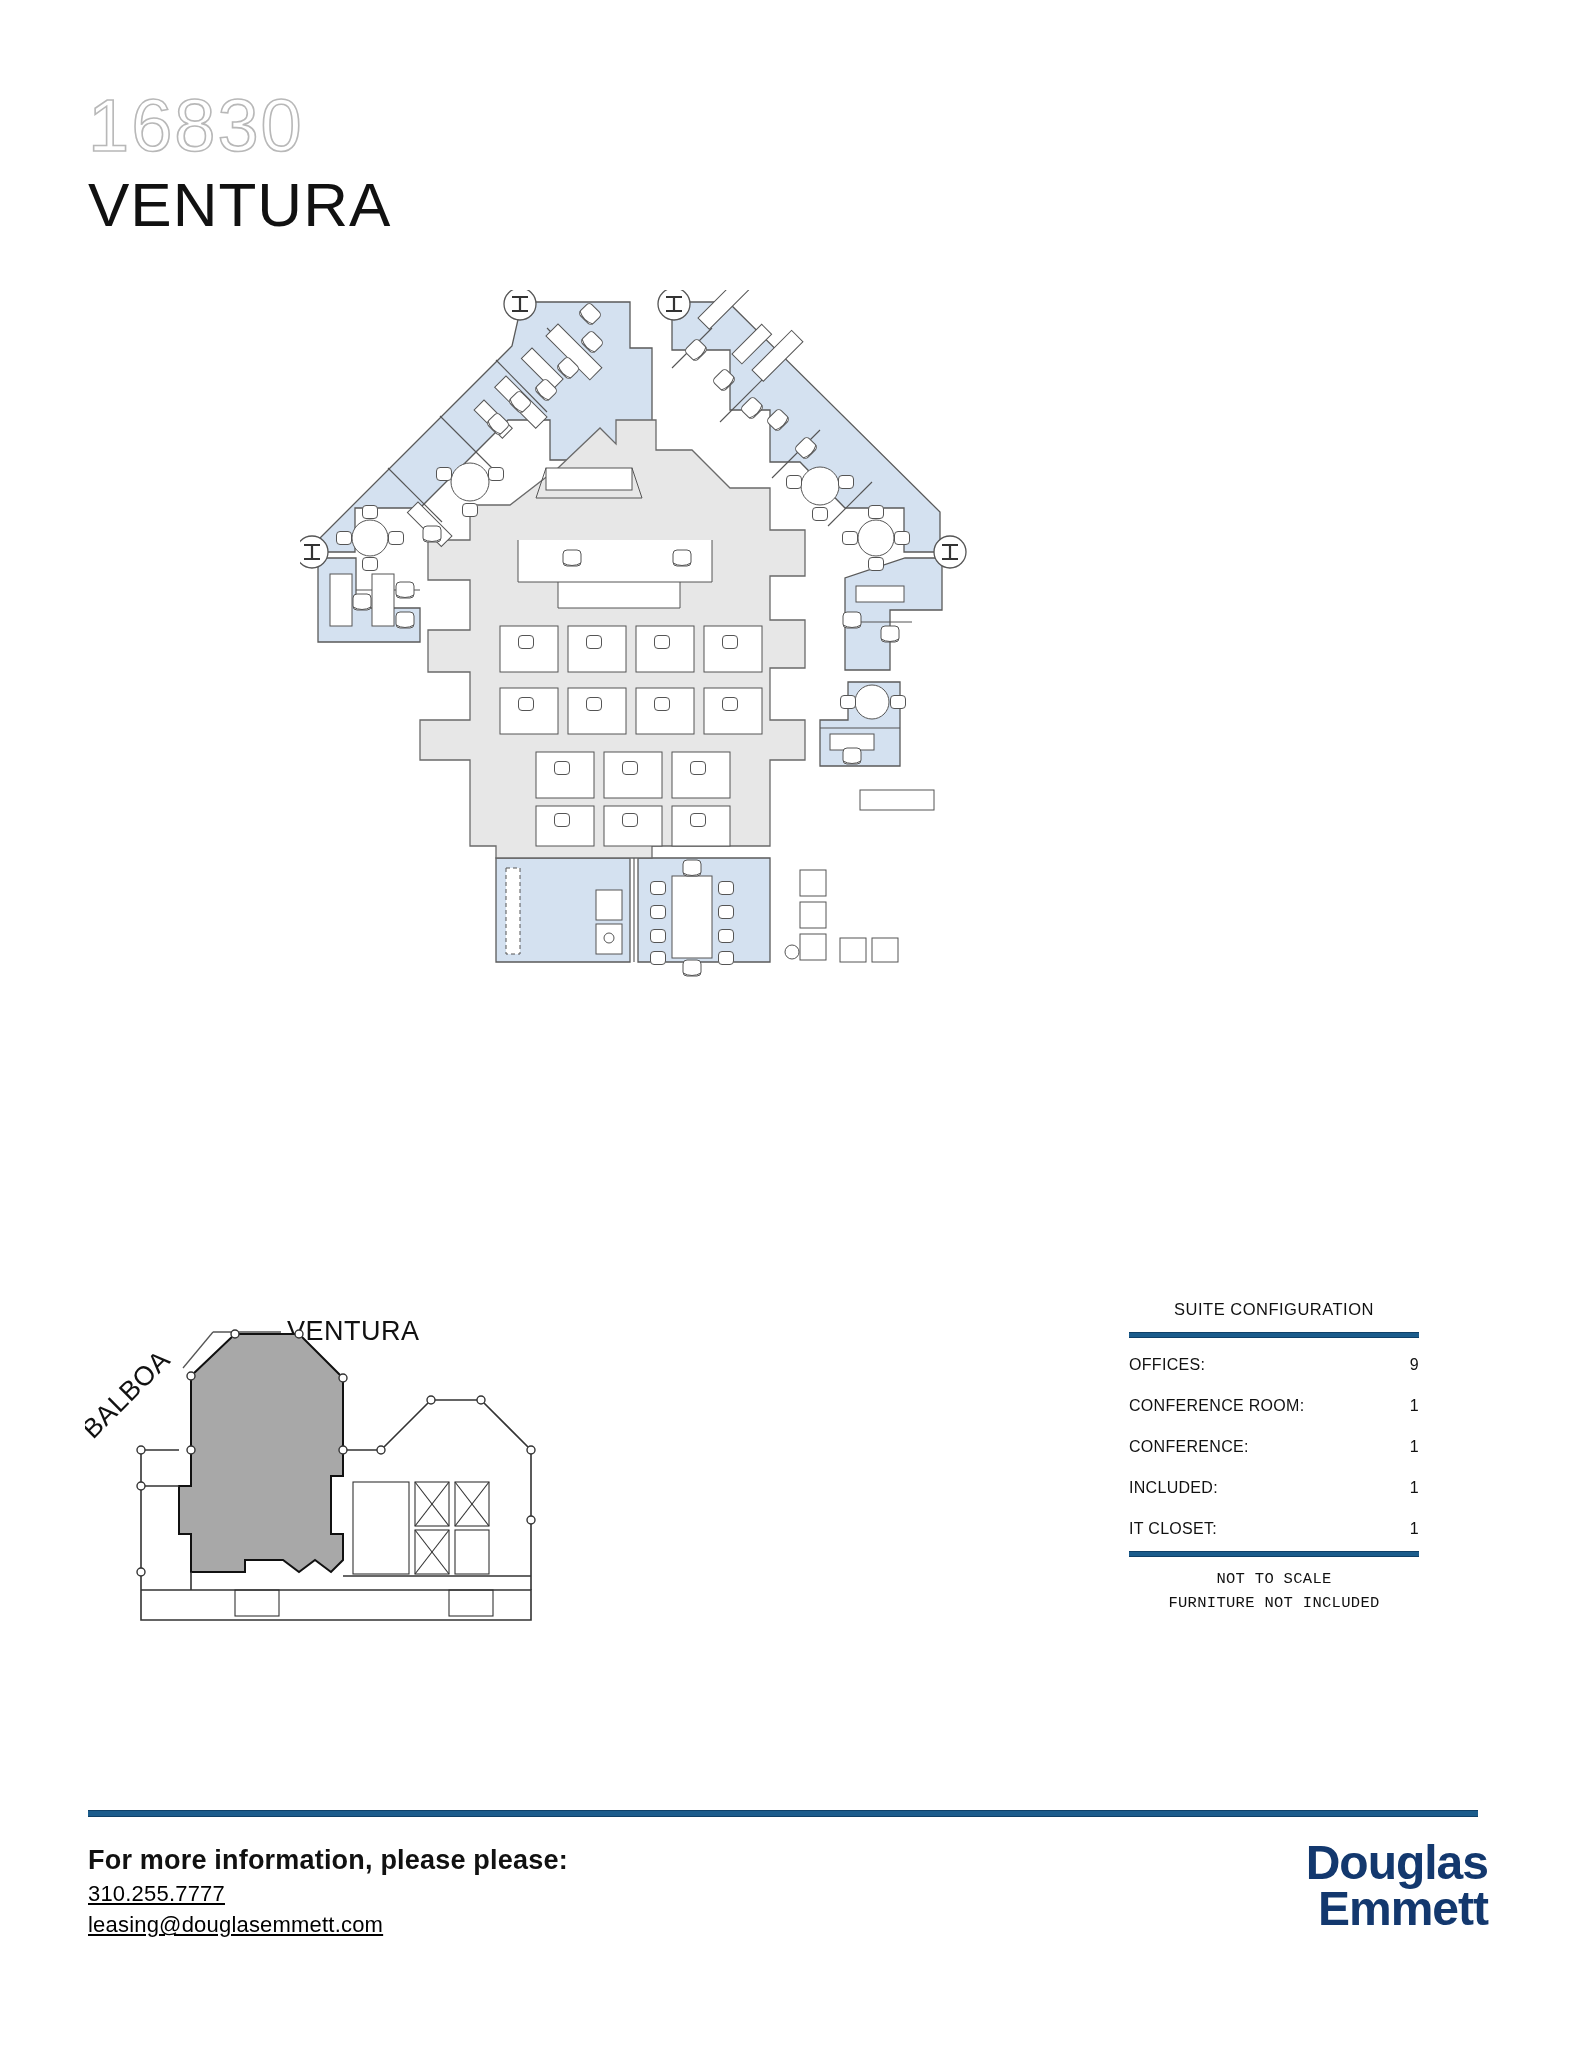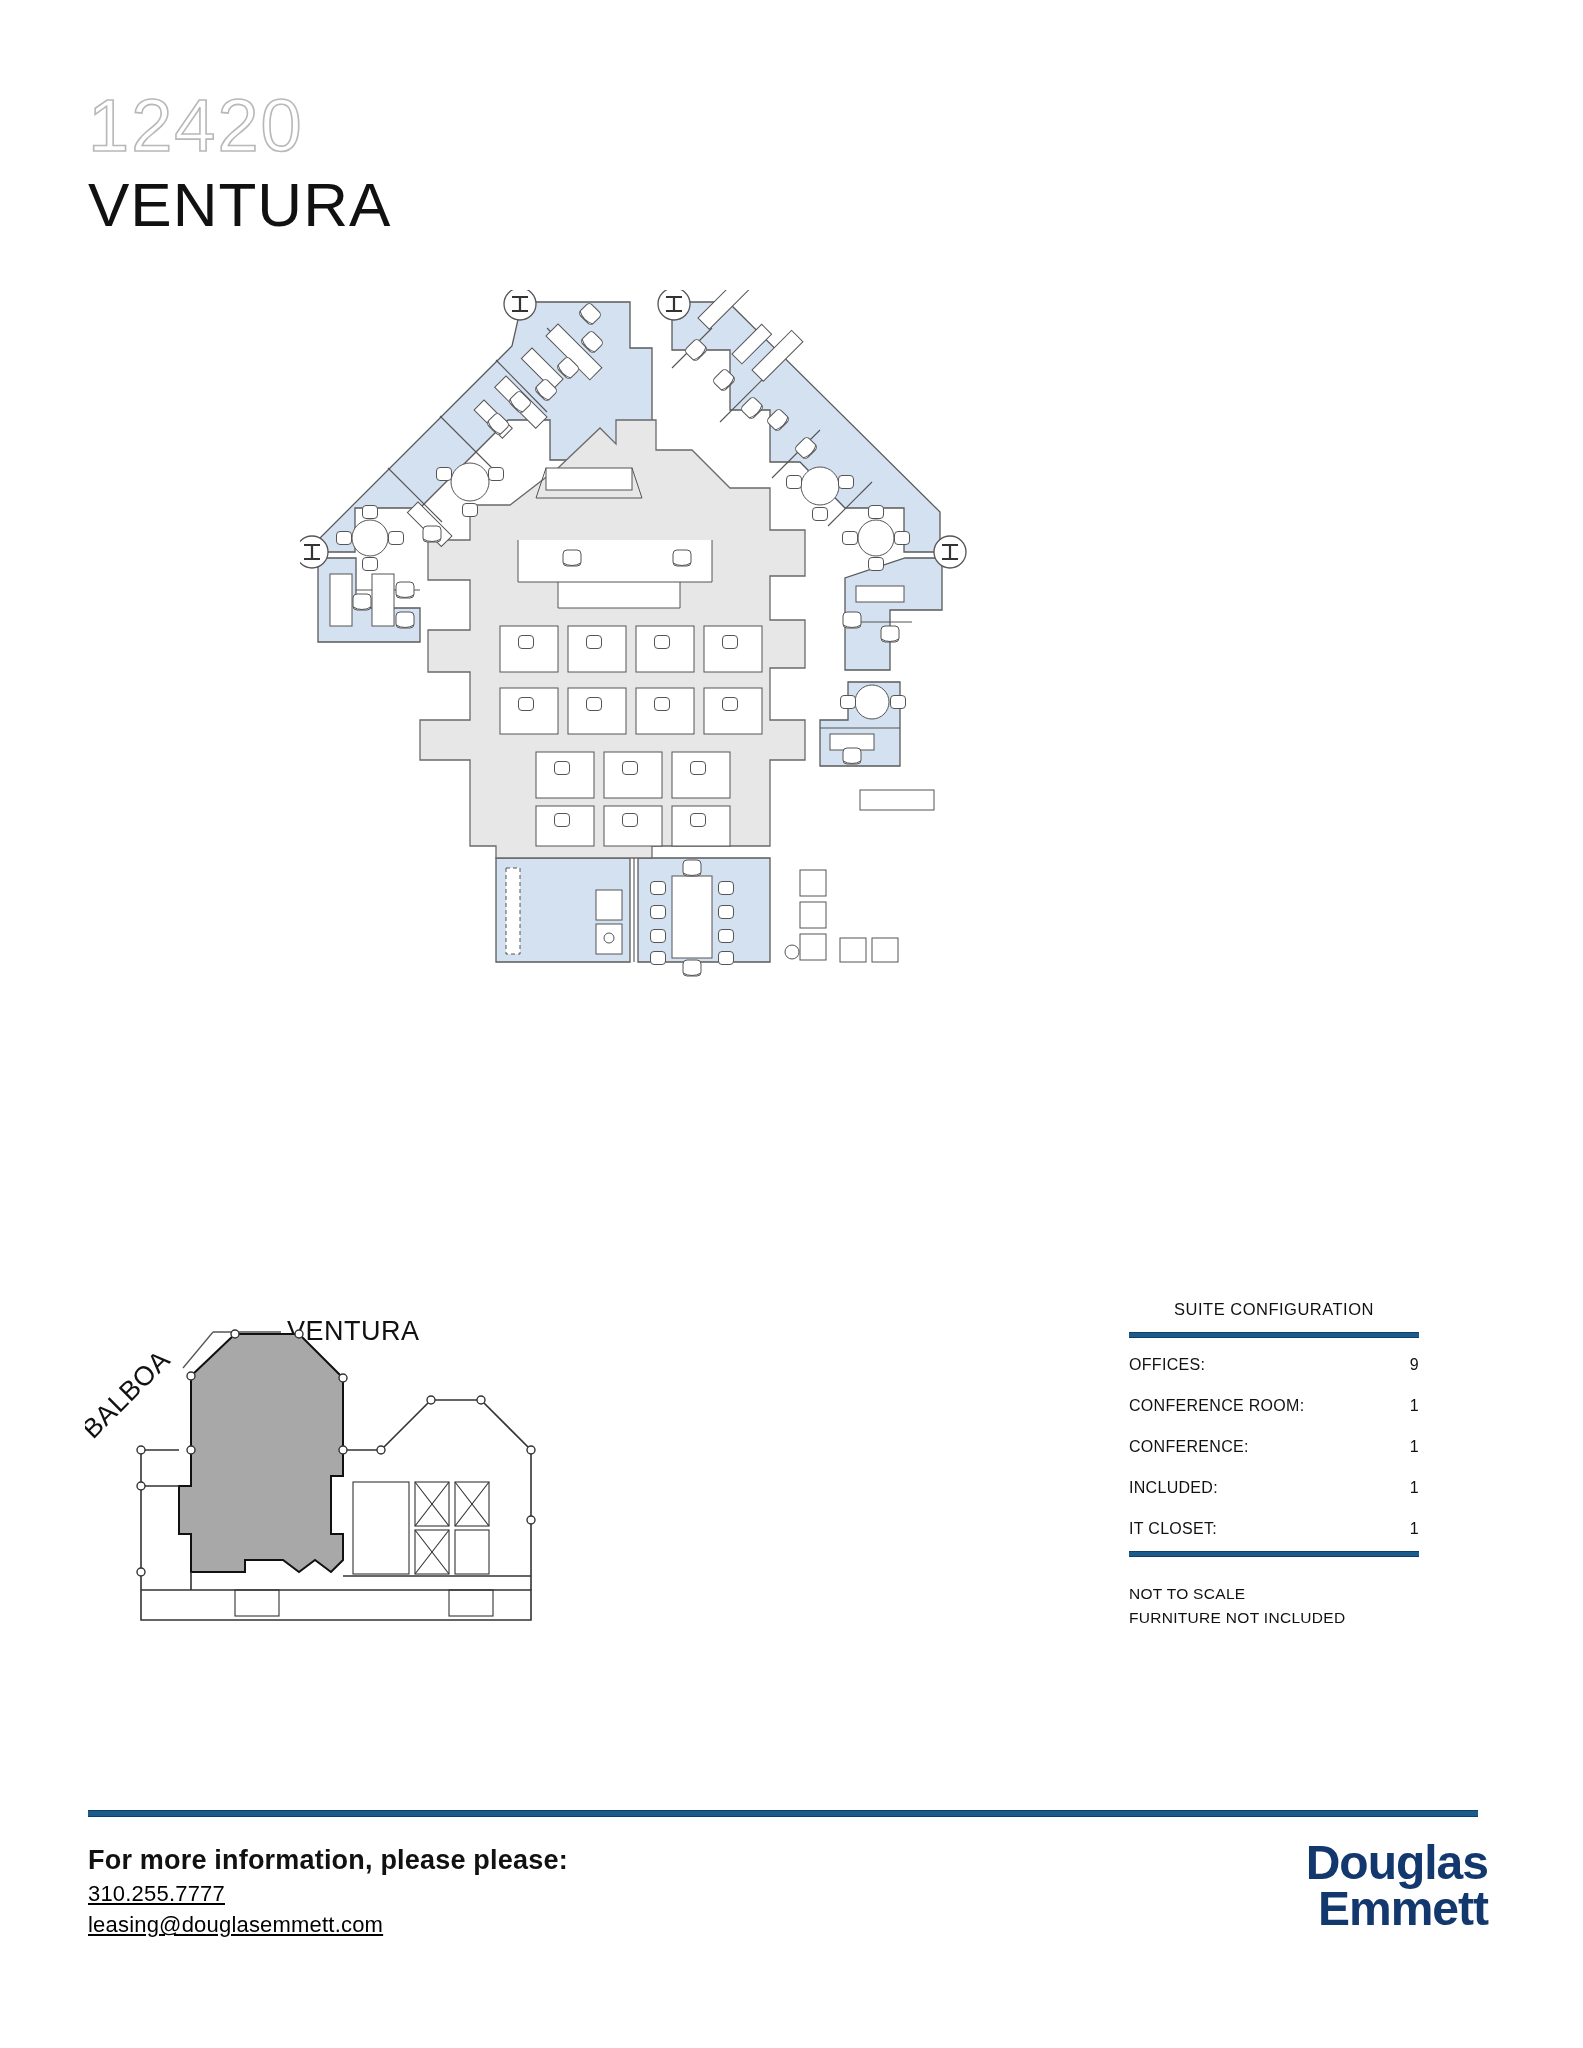--- a/index.html
+++ b/index.html
@@ -148,22 +148,23 @@
     align-items: baseline;
     font-size: 16px;
     letter-spacing: 0.3px;
     padding: 11.5px 0 11.5px 0;
     color: #111;
     gap: 20px;
   }
   .cfg-row .cfg-label { white-space: nowrap; }
   .cfg-row .cfg-value { white-space: nowrap; }
   #config-notes {
-    padding-top: 25px;
-    text-align: left;
+    padding-top: 10px;
+    text-align: center;
+    font-family: Liberation Mono, monospace;
   }
   .cfg-note {
     font-size: 15.5px;
     letter-spacing: 0.3px;
     color: #111;
     padding: 3px 0;
   }
 
   
   #footer-rule {
@@ -208,21 +209,21 @@
     letter-spacing: -1px;
   }
   #logo .logo-l2 { display: block; }
 </style>
 </head>
 <body>
 
 <div id="header">
 
   <div id="brand-block">
-    <div id="brand-number">12420</div>
+    <div id="brand-number">16830</div>
     <div id="brand-name">VENTURA</div>
   </div>
 
 </div>
 
 <div id="floorplan-wrap">
 <svg id="floorplan-svg" width="980" height="890" viewBox="0 0 980 890" xmlns="http://www.w3.org/2000/svg">
   <defs>
     <g id="chair">
       <rect x="-9" y="-8" width="18" height="16" rx="4" fill="#fff" stroke="#555" stroke-width="1"></rect>

